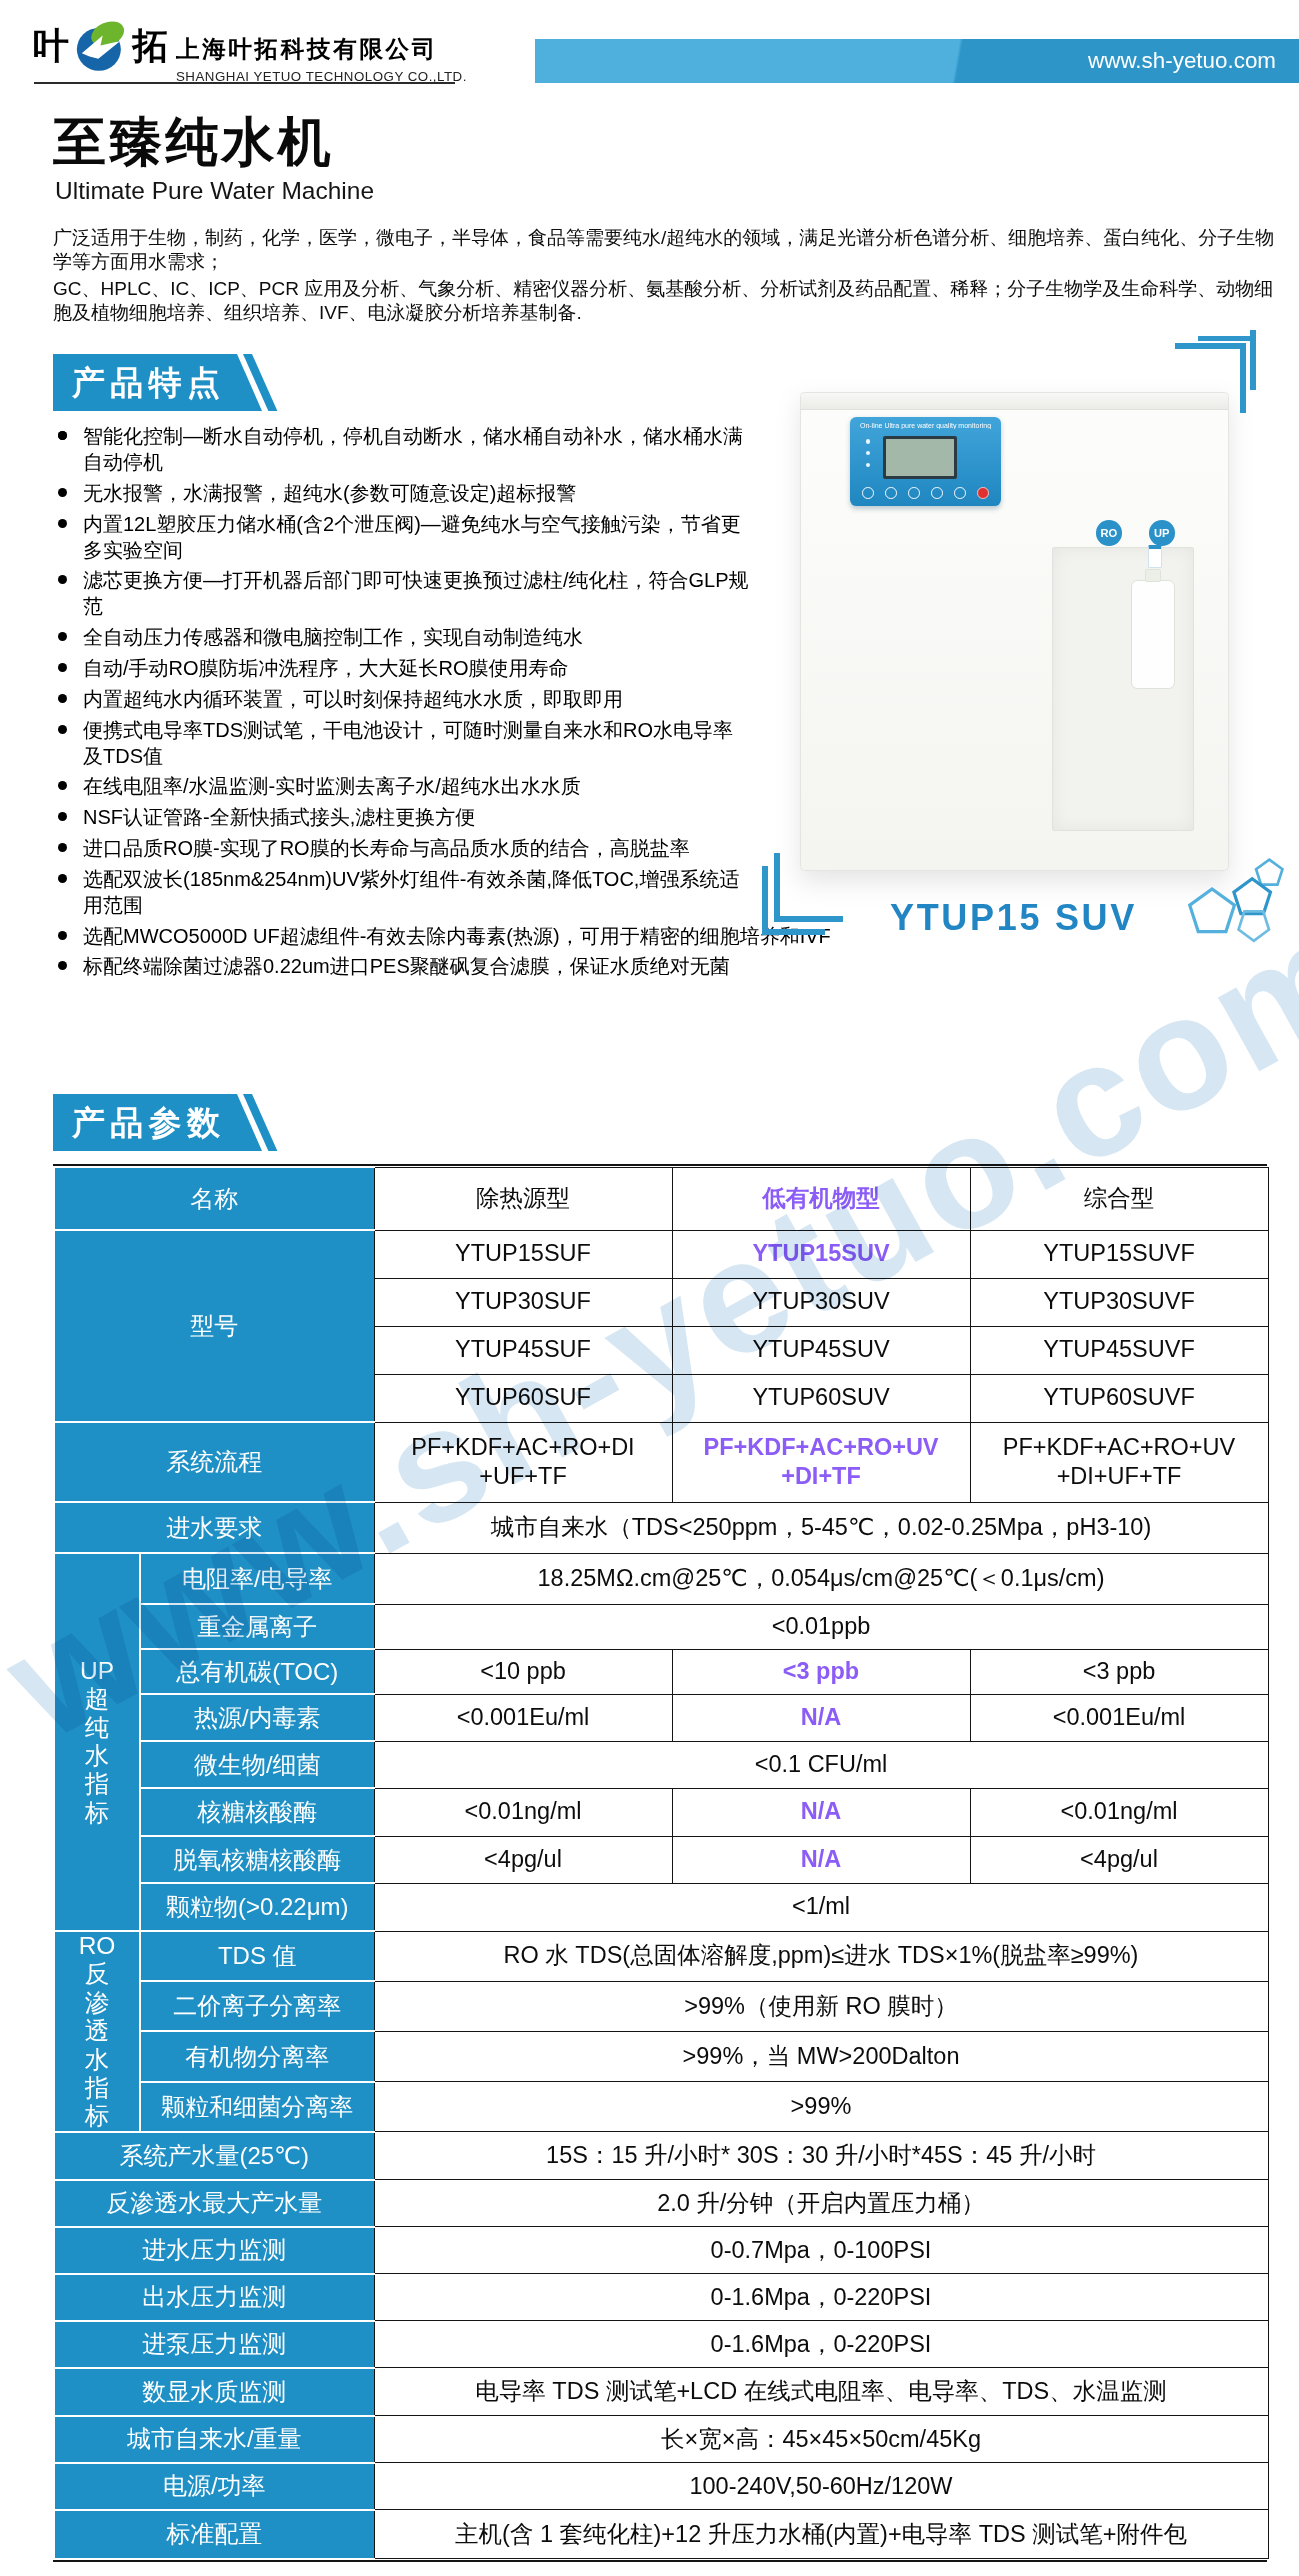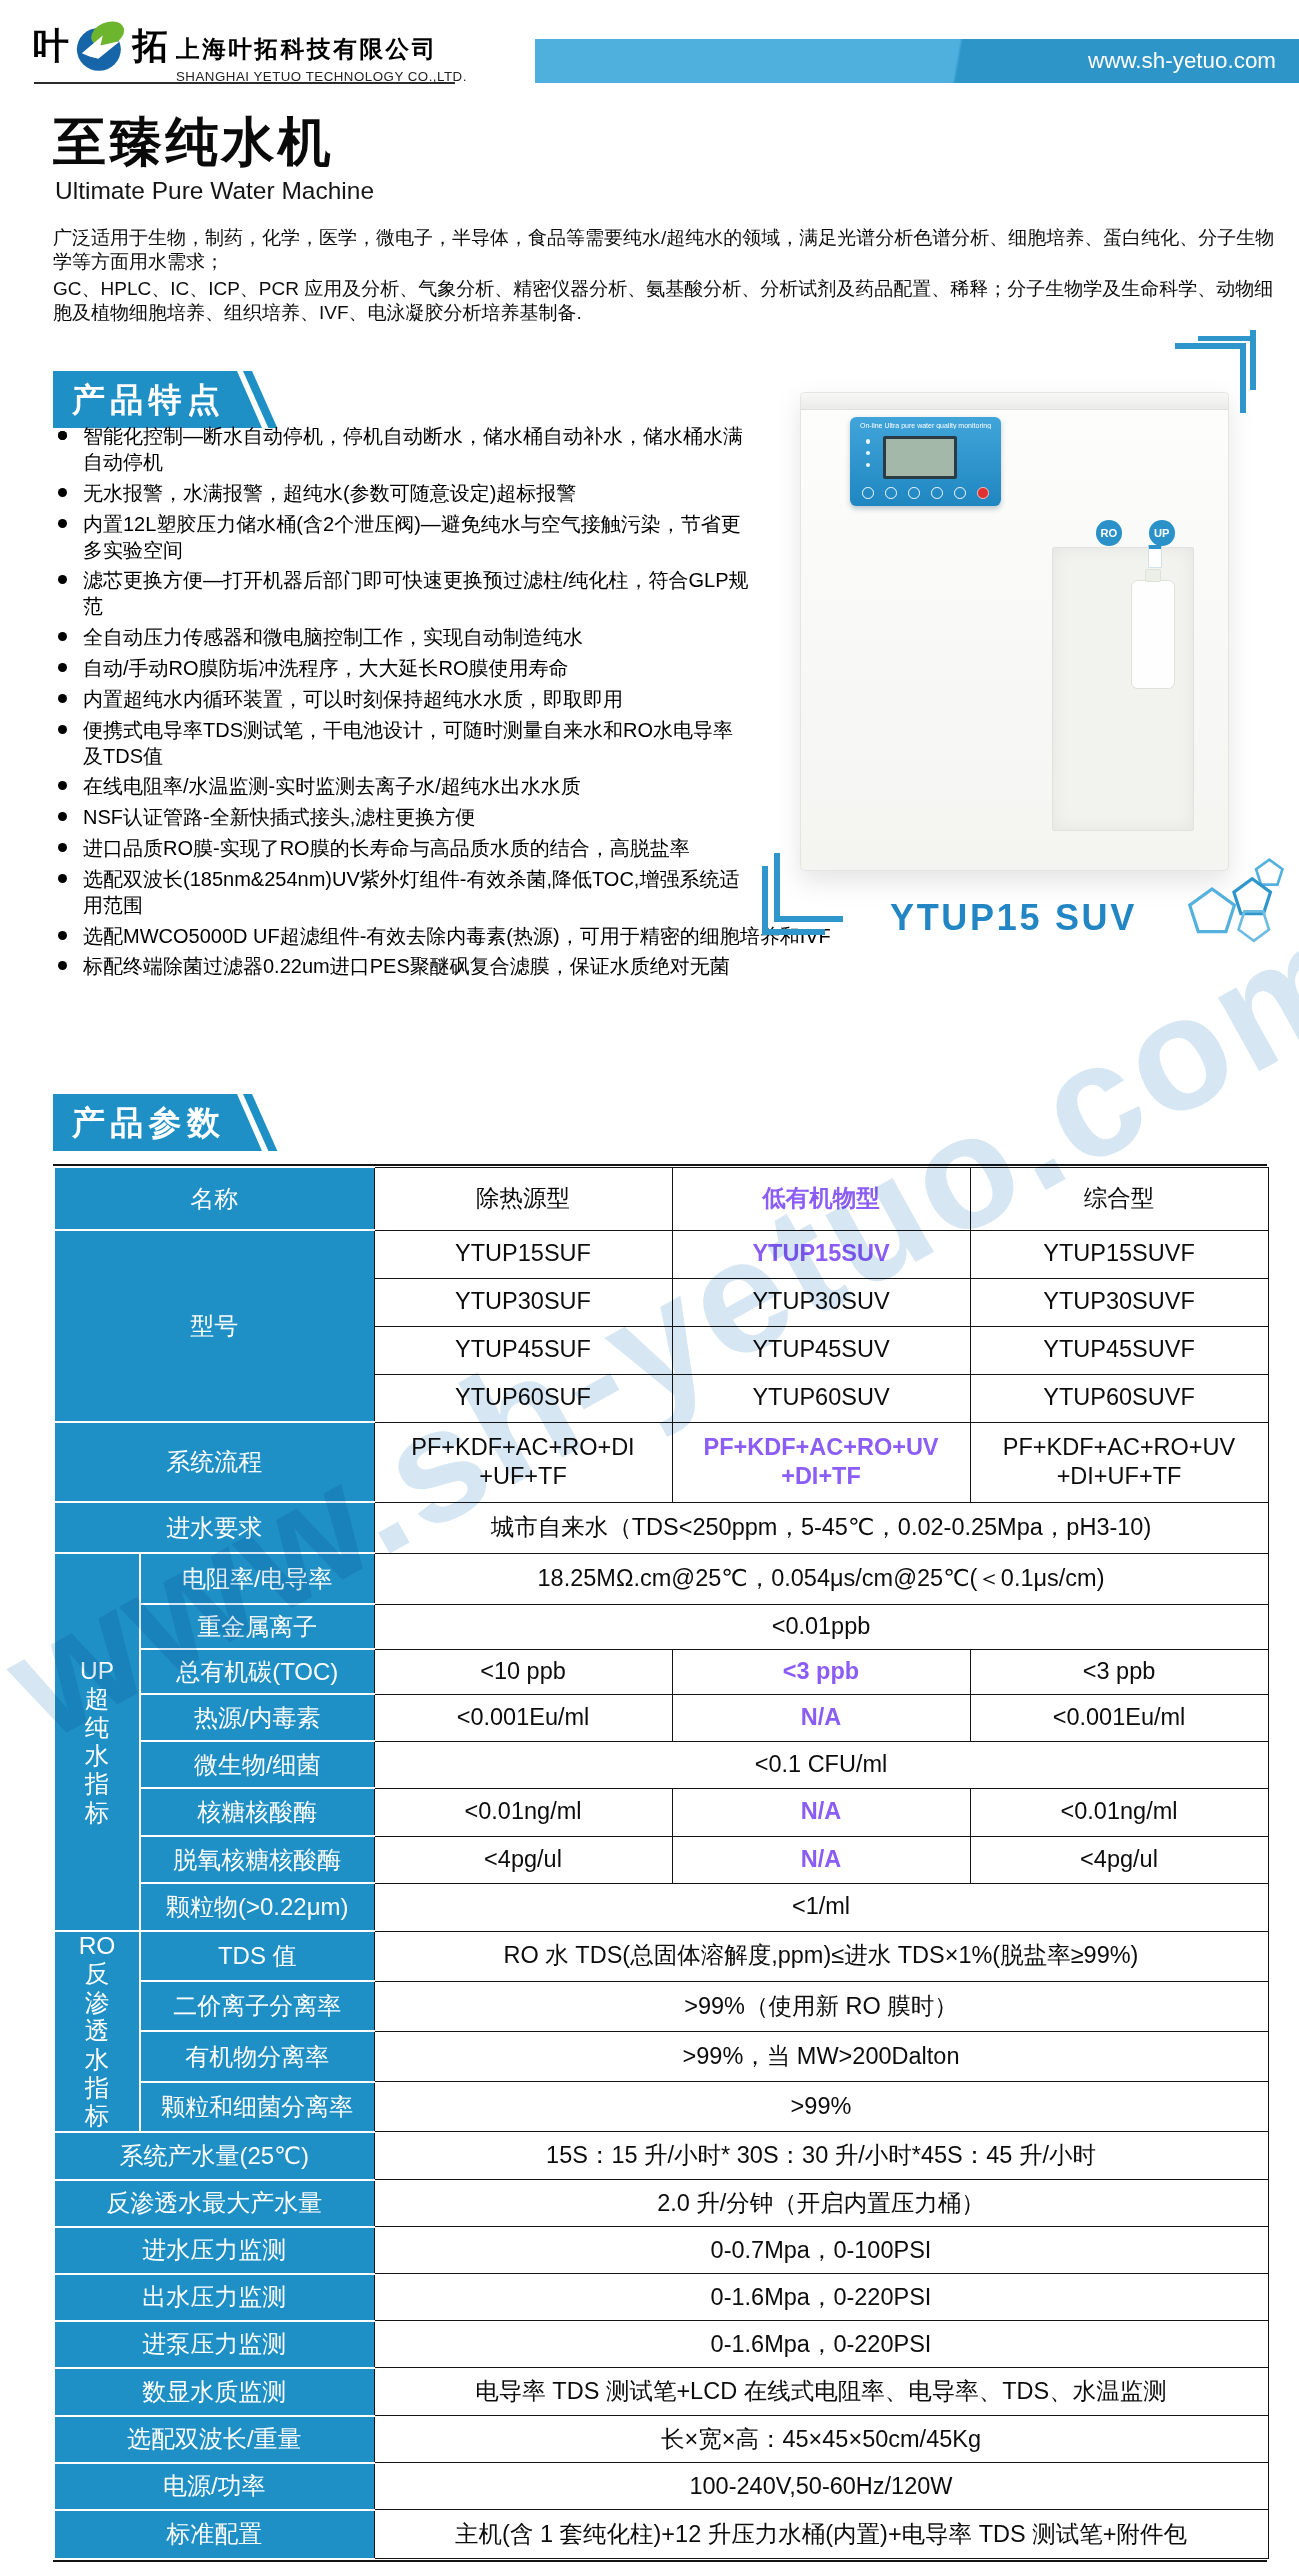--- a/index.html
+++ b/index.html
@@ -110,21 +110,21 @@
     <span>www.sh-yetuo.com</span>
   </div>
 
   <div class="title-cn">至臻纯水机</div>
   <div class="title-en">Ultimate Pure Water Machine</div>
   <div class="intro">
     <p>广泛适用于生物，制药，化学，医学，微电子，半导体，食品等需要纯水/超纯水的领域，满足光谱分析色谱分析、细胞培养、蛋白纯化、分子生物学等方面用水需求；</p>
     <p>GC、HPLC、IC、ICP、PCR 应用及分析、气象分析、精密仪器分析、氨基酸分析、分析试剂及药品配置、稀释；分子生物学及生命科学、动物细胞及植物细胞培养、组织培养、IVF、电泳凝胶分析培养基制备.</p>
   </div>
 
-  <div class="banner" style="top:371px;">
+  <div class="banner" style="top:354px;">
     <div class="bg"></div>
     <div class="stripe"></div>
     <div class="label">产品特点</div>
   </div>
 
   <ul class="features-list">
     <li style="list-style:none;padding:0;margin:0;">
         <div class="float-spacer"></div>
       </li>
   <li>智能化控制—断水自动停机，停机自动断水，储水桶自动补水，储水桶水满自动停机</li>
@@ -340,21 +340,21 @@
           </tr>
           <tr style="height: 47px;">
             <td class="cell-label" colspan="2">进泵压力监测</td>
             <td class="cell-data" colspan="3">0-1.6Mpa，0-220PSI</td>
           </tr>
           <tr style="height: 48px;">
             <td class="cell-label" colspan="2">数显水质监测</td>
             <td class="cell-data" colspan="3">电导率 TDS 测试笔+LCD 在线式电阻率、电导率、TDS、水温监测</td>
           </tr>
           <tr style="height: 47px;">
-            <td class="cell-label" colspan="2">选配双波长/重量</td>
+            <td class="cell-label" colspan="2">城市自来水/重量</td>
             <td class="cell-data" colspan="3">长×宽×高：45×45×50cm/45Kg</td>
           </tr>
           <tr style="height: 47px;">
             <td class="cell-label" colspan="2">电源/功率</td>
             <td class="cell-data" colspan="3">100-240V,50-60Hz/120W</td>
           </tr>
           <tr style="height: 49px;">
             <td class="cell-label" colspan="2">标准配置</td>
             <td class="cell-data" colspan="3">主机(含 1 套纯化柱)+12 升压力水桶(内置)+电导率 TDS 测试笔+附件包</td>
           </tr>

